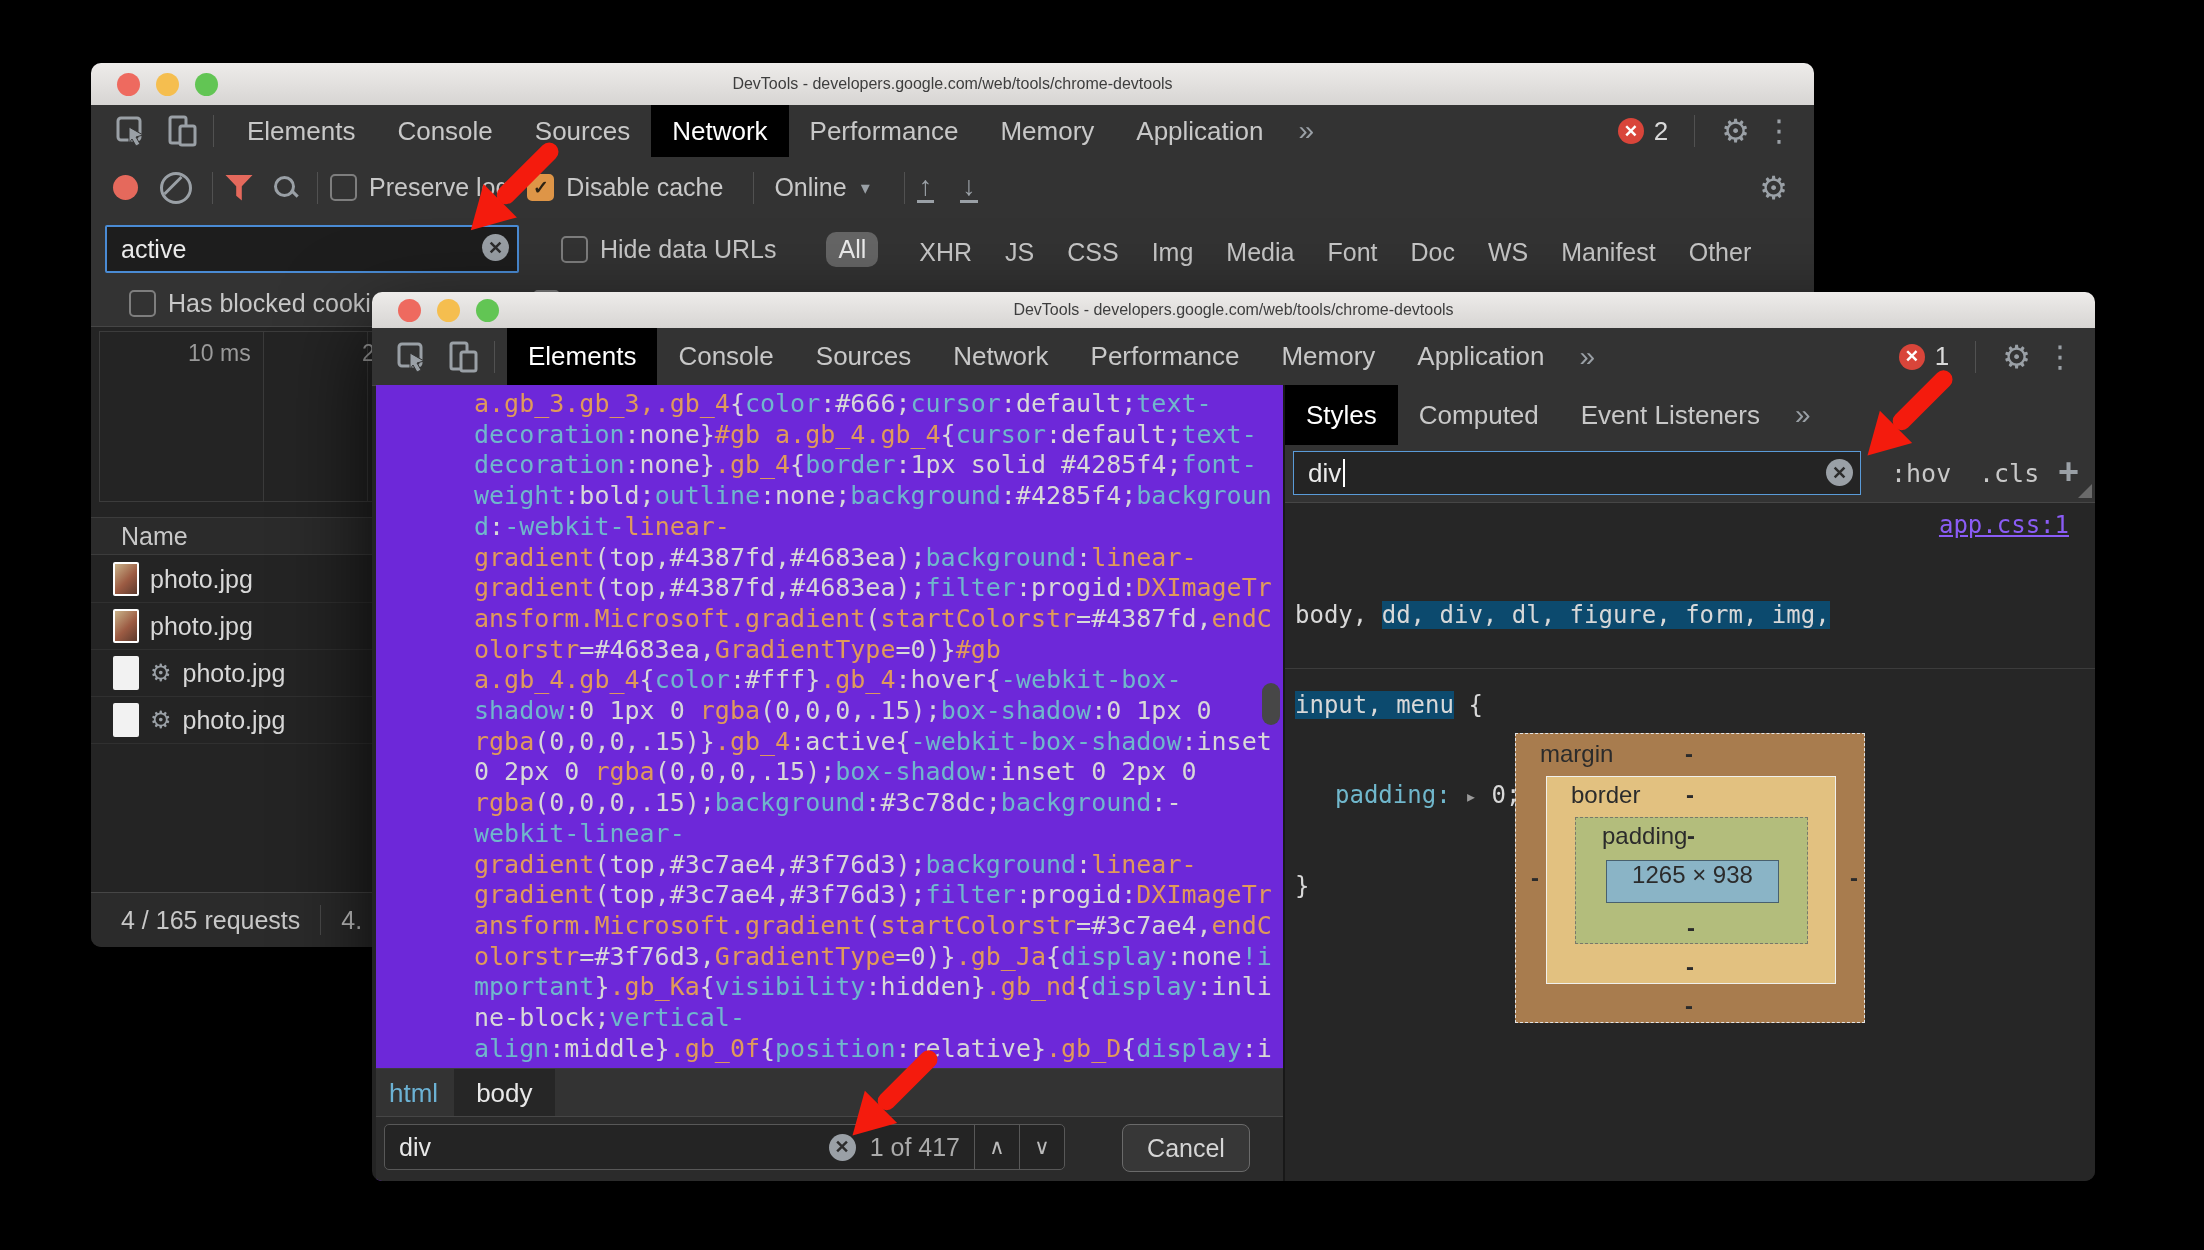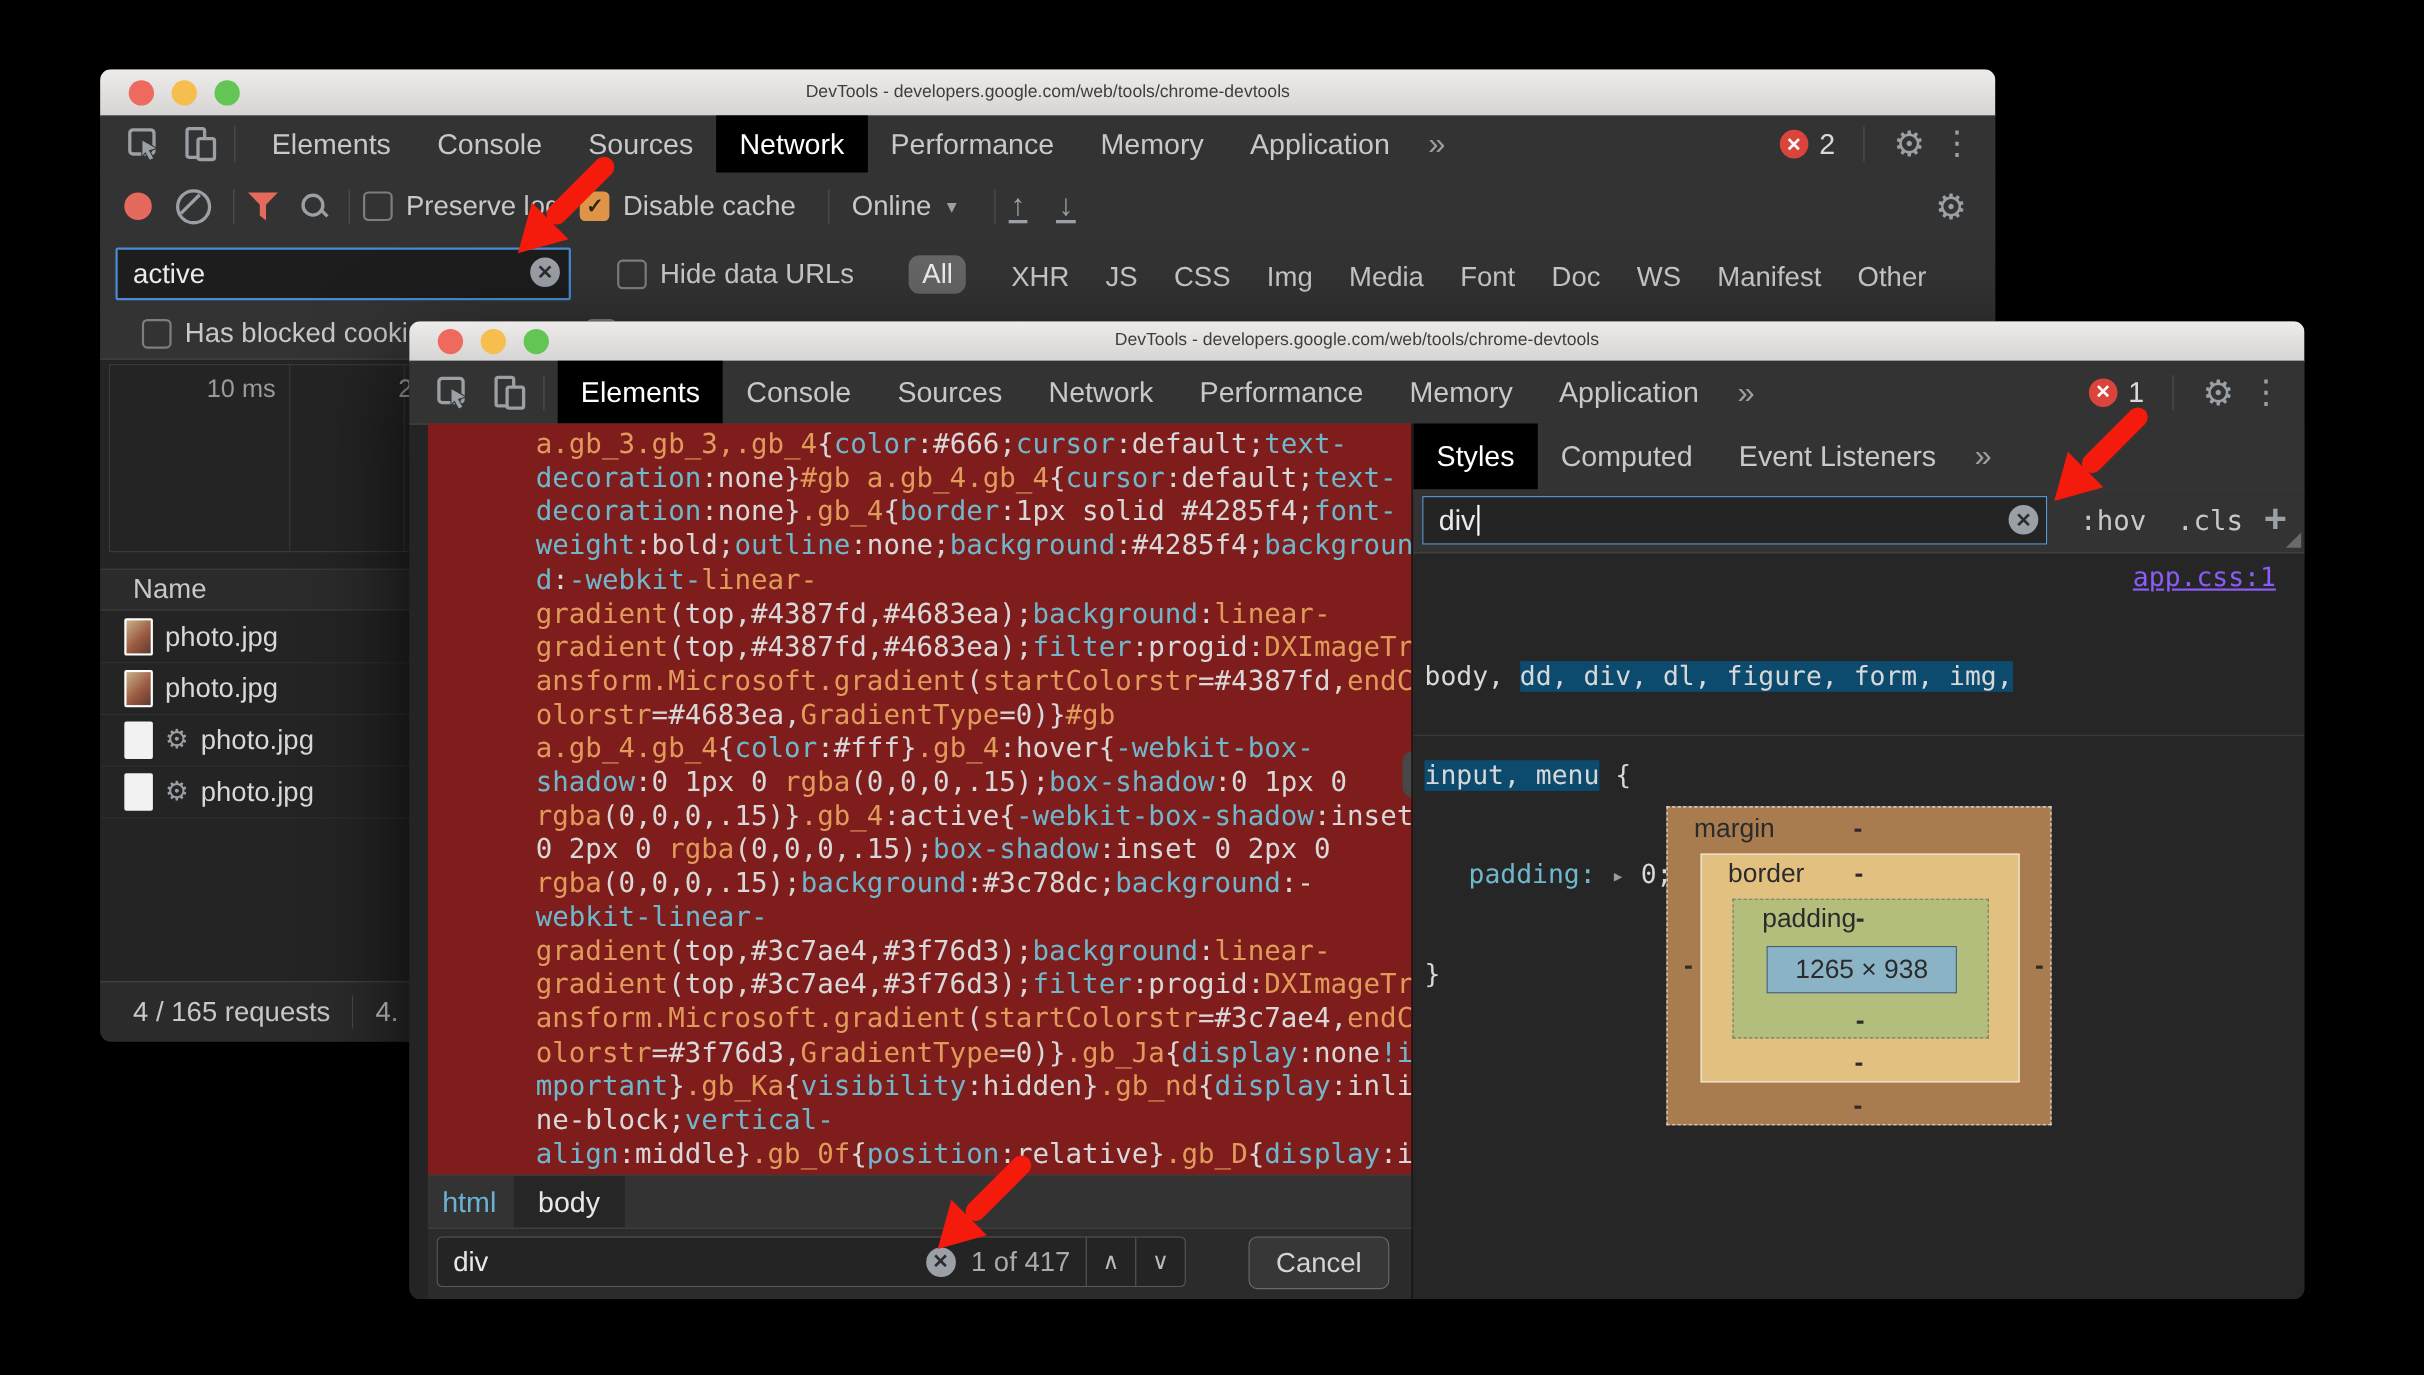--- a/index.html
+++ b/index.html
@@ -68,21 +68,21 @@
            color:#d8d8d8;font-size:25px;gap:11px;}
   .thumb{width:26px;height:34px;background:#fff;border-radius:2px;padding:2px;box-sizing:border-box;flex:none;}
   .thumb i{display:block;width:100%;height:100%;background:linear-gradient(135deg,#c9b38a 0%,#9c5b43 55%,#5d3b2e 100%);}
   .docic{width:26px;height:34px;background:#f2f2f2;border-radius:2px;flex:none;}
   .reqgear{color:#9aa0a6;font-size:24px;line-height:1;}
   .statusbar{position:absolute;left:0;bottom:0;width:100%;height:54px;background:#2b2b2b;border-top:1px solid #464646;
              display:flex;align-items:center;color:#c8c8c8;font-size:25px;}
   .statusbar .sdiv{width:1px;height:30px;background:#4a4a4a;margin:0 20px;}
   
   .content{position:absolute;left:0;right:0;top:93px;bottom:0;}
-  .srcpane{position:absolute;left:17px;top:0;width:911px;bottom:0;background:#7f1d1d;}
+  .srcpane{position:absolute;left:4px;top:0;width:911px;bottom:0;background:#6d28d9;}
   .code{position:absolute;left:0;top:0;right:0;height:683px;overflow:hidden;padding:4px 0 0 98px;box-sizing:border-box;
         font-family:"DejaVu Sans Mono",monospace;font-size:25px;line-height:30.7px;white-space:pre;}
   .t-o{color:#e09a5a;} .t-c{color:#70b7cc;} .t-w{color:#d8d8d8;}
   .scrollthumb{position:absolute;left:886px;top:298px;width:18px;height:42px;background:#474747;border-radius:9px;}
   .crumbbar{position:absolute;left:0;top:683px;width:911px;height:48px;background:#333;border-top:1px solid #3c3c3c;
             display:flex;align-items:stretch;font-size:26px;}
   .crumb-html{color:#6cb2d4;display:flex;align-items:center;padding:0 16px 0 13px;}
   .crumb-body{color:#e8e8e8;background:#262626;display:flex;align-items:center;padding:0 22px;}
   .searchbar{position:absolute;left:0;top:731px;width:911px;height:65px;background:#2b2b2b;border-top:1px solid #464646;}
   .search-box{position:absolute;left:8px;top:7px;width:681px;height:46px;border:1px solid #585858;border-radius:5px;
@@ -116,21 +116,21 @@
   .css-link{position:absolute;right:16px;top:0;color:#8b5cf6;text-decoration:underline;}
   .ssep{position:absolute;left:0;right:0;top:283px;height:1px;background:#3c3c3c;}
   
   .boxmodel{position:absolute;left:230px;top:348px;width:350px;height:290px;background:#a87c4e;
             border:1px dashed #e4e4e4;box-sizing:border-box;color:#2b2b2b;font-size:24px;}
   .bm-border{position:absolute;left:30px;top:42px;width:290px;height:208px;background:#e2c180;
              border:1px solid #f0f0ec;box-sizing:border-box;}
   .bm-padding{position:absolute;left:28px;top:40px;width:233px;height:127px;background:#b3bd7c;
               border:1px dashed #78786a;box-sizing:border-box;}
   .bm-content{position:absolute;left:30px;top:42px;width:173px;height:43px;background:#8ab4c6;
-              border:1px solid #48606e;box-sizing:border-box;display:flex;align-items:center;justify-content:center;}
+              border:1px solid #48606e;box-sizing:border-box;display:flex;justify-content:center;}
   .bm-label{position:absolute;}
   .bm-dash{position:absolute;width:22px;text-align:center;font-weight:bold;}
   
   .arrow{position:absolute;z-index:50;}
 </style>
 </head>
 <body>
 
 <div class="canvas">
 

